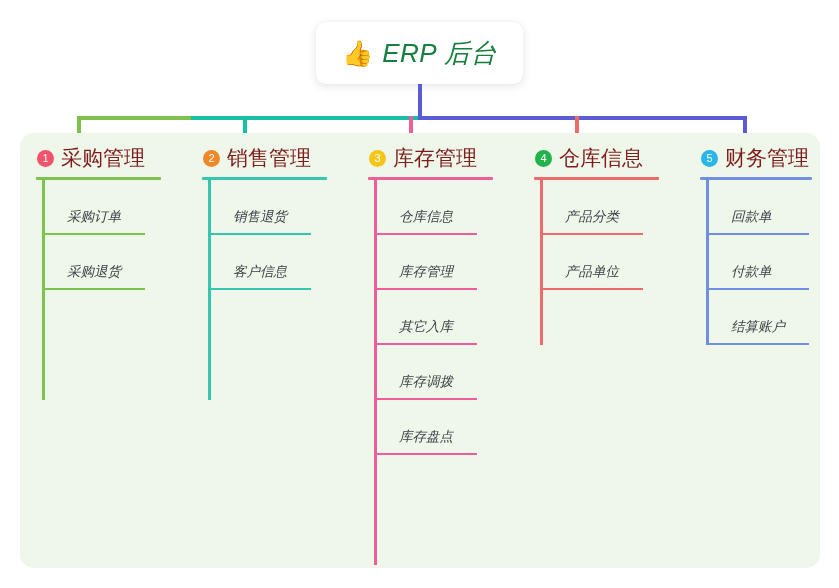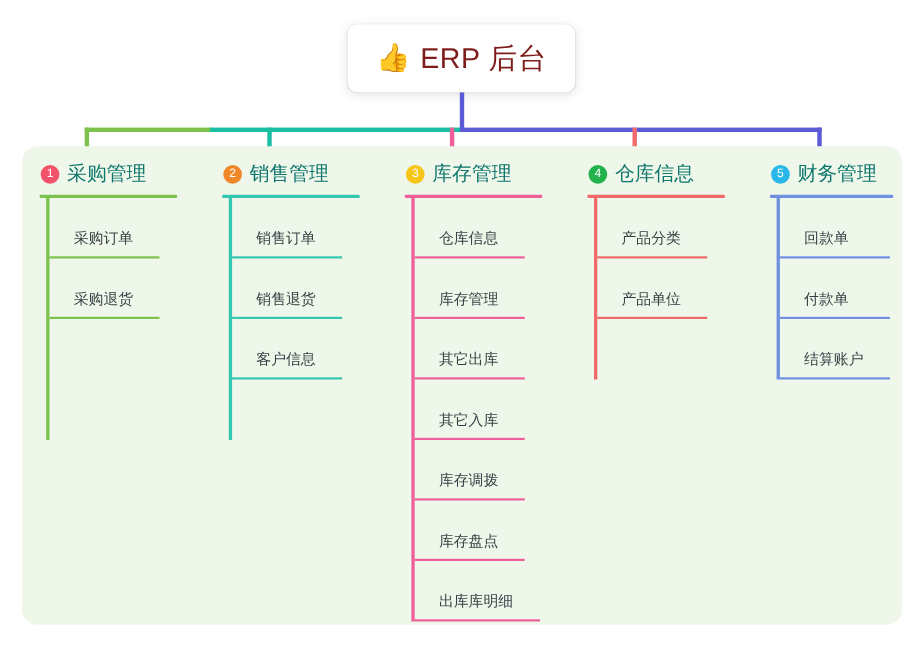--- a/index.html
+++ b/index.html
@@ -33,22 +33,23 @@
     box-sizing: border-box;
   }
   #root-card .thumb {
     font-size: 25px;
     line-height: 1;
     color: #f0b429;
   }
   #root-card .root-title {
     font-size: 26px;
     letter-spacing: 0.5px;
-    color: #7f1d1d;
+    color: #15803d;
     white-space: nowrap;
+    font-style: italic;
   }
 
   
   #trunk {
     position: absolute;
     left: 418px;
     top: 84px;
     width: 4px;
     height: 34px;
     background: #5b5bd6;
@@ -112,22 +113,22 @@
     height: 17px;
     border-radius: 50%;
     color: #ffffff;
     font-size: 11px;
     line-height: 17px;
     text-align: center;
     flex: 0 0 auto;
     font-family: "Liberation Sans", sans-serif;
   }
   .col-title {
-    font-size: 18px;
-    color: #0f766e;
+    font-size: 21px;
+    color: #7f1d1d;
     white-space: nowrap;
   }
   .col-underline {
     height: 3px;
     margin-top: 7px;
     border-radius: 1px;
   }
 
   
   .items {
@@ -146,20 +147,21 @@
     height: 55px;
     box-sizing: border-box;
   }
   .item-label {
     position: absolute;
     left: 22px;
     bottom: 9px;
     font-size: 13.5px;
     color: #3a3f45;
     white-space: nowrap;
+    font-style: italic;
   }
   .item-rule {
     position: absolute;
     left: 0;
     bottom: 0;
     height: 2px;
     width: 100px;
   }
 </style>
 </head>
@@ -203,24 +205,20 @@
     </div>
     <div class="column col-1">
       <div class="col-header">
         <span class="badge" style="background: rgb(240, 136, 42);">2</span>
         <span class="col-title">销售管理</span>
       </div>
       <div class="col-underline" style="background: rgb(52, 198, 174); width: 125px;"></div>
       <div class="items">
         <div class="spine" style="background: rgb(52, 198, 174); height: 220px;"></div>
         <div class="item">
-          <span class="item-label">销售订单</span>
-          <div class="item-rule" style="background: rgb(52, 198, 174); width: 100px;"></div>
-        </div>
-        <div class="item">
           <span class="item-label">销售退货</span>
           <div class="item-rule" style="background: rgb(52, 198, 174); width: 100px;"></div>
         </div>
         <div class="item">
           <span class="item-label">客户信息</span>
           <div class="item-rule" style="background: rgb(52, 198, 174); width: 100px;"></div>
         </div>
       </div>
     </div>
     <div class="column col-2">
@@ -233,38 +231,30 @@
         <div class="spine" style="background: rgb(238, 95, 154); height: 385px;"></div>
         <div class="item">
           <span class="item-label">仓库信息</span>
           <div class="item-rule" style="background: rgb(238, 95, 154); width: 100px;"></div>
         </div>
         <div class="item">
           <span class="item-label">库存管理</span>
           <div class="item-rule" style="background: rgb(238, 95, 154); width: 100px;"></div>
         </div>
         <div class="item">
-          <span class="item-label">其它出库</span>
-          <div class="item-rule" style="background: rgb(238, 95, 154); width: 100px;"></div>
-        </div>
-        <div class="item">
           <span class="item-label">其它入库</span>
           <div class="item-rule" style="background: rgb(238, 95, 154); width: 100px;"></div>
         </div>
         <div class="item">
           <span class="item-label">库存调拨</span>
           <div class="item-rule" style="background: rgb(238, 95, 154); width: 100px;"></div>
         </div>
         <div class="item">
           <span class="item-label">库存盘点</span>
           <div class="item-rule" style="background: rgb(238, 95, 154); width: 100px;"></div>
-        </div>
-        <div class="item">
-          <span class="item-label">出库库明细</span>
-          <div class="item-rule" style="background: rgb(238, 95, 154); width: 114px;"></div>
         </div>
       </div>
     </div>
     <div class="column col-3">
       <div class="col-header">
         <span class="badge" style="background: rgb(34, 178, 76);">4</span>
         <span class="col-title">仓库信息</span>
       </div>
       <div class="col-underline" style="background: rgb(240, 106, 106); width: 125px;"></div>
       <div class="items">

